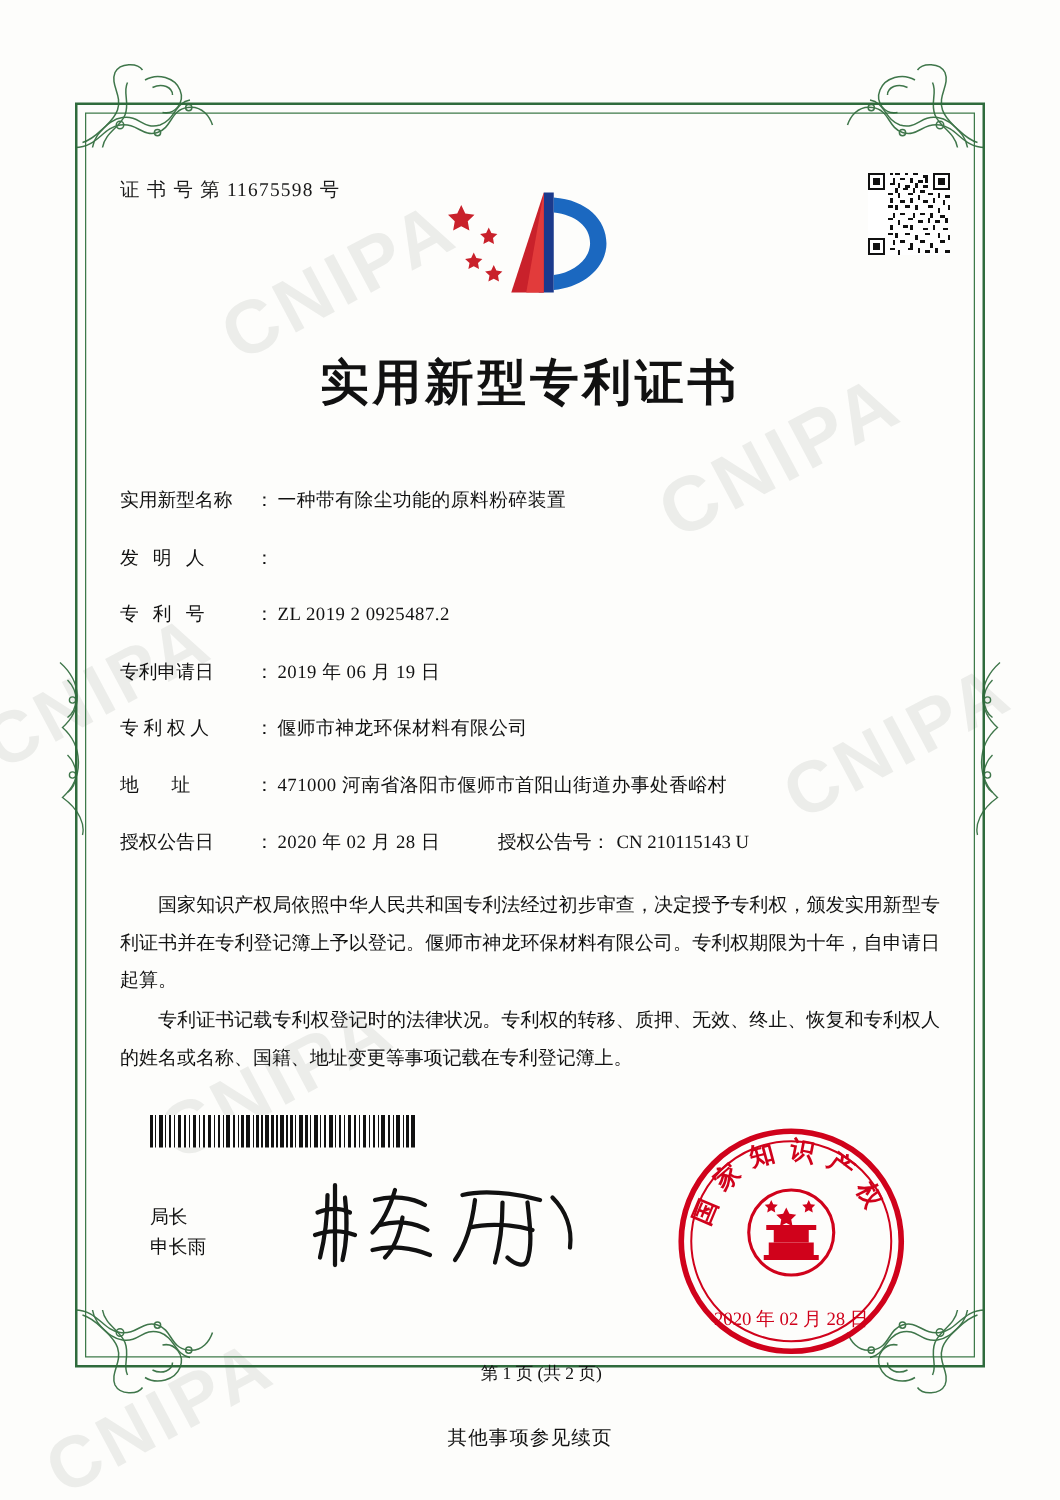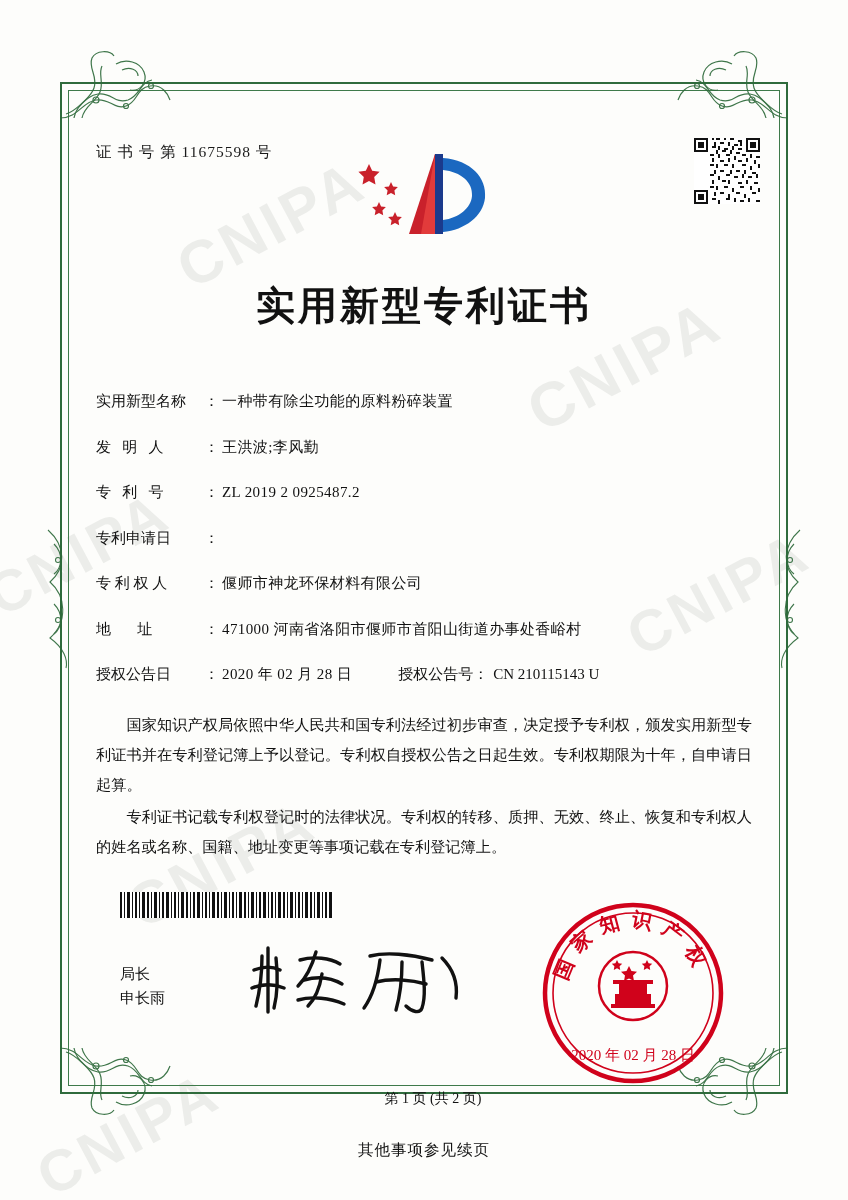--- a/index.html
+++ b/index.html
@@ -429,32 +429,32 @@
 
       <div class="field-row">
         <span class="f-label">实用新型名称</span>
         <span class="f-colon">：</span>
         <span class="f-value">一种带有除尘功能的原料粉碎装置</span>
       </div>
 
       <div class="field-row">
         <span class="f-label">发   明   人</span>
         <span class="f-colon">：</span>
-        <span class="f-value">王洪波;李风勤</span>
       </div>
 
       <div class="field-row">
         <span class="f-label">专   利   号</span>
         <span class="f-colon">：</span>
         <span class="f-value">ZL 2019 2 0925487.2</span>
       </div>
 
       <div class="field-row">
         <span class="f-label">专利申请日</span>
         <span class="f-colon">：</span>
+        <span class="f-value">2019 年 06 月 19 日</span>
       </div>
 
       <div class="field-row">
         <span class="f-label">专 利 权 人</span>
         <span class="f-colon">：</span>
         <span class="f-value">偃师市神龙环保材料有限公司</span>
       </div>
 
       <div class="field-row">
         <span class="f-label">地       址</span>
@@ -467,21 +467,21 @@
         <span class="f-colon">：</span>
         <span class="f-value">2020 年 02 月 28 日</span>
         <span class="f-label2">授权公告号</span>
         <span class="f-colon">：</span>
         <span class="f-value2">CN 210115143 U</span>
       </div>
 
     </div>
 
     <div class="paragraphs">
-      <p>国家知识产权局依照中华人民共和国专利法经过初步审查，决定授予专利权，颁发实用新型专利证书并在专利登记簿上予以登记。专利权自授权公告之日起生效。专利权期限为十年，自申请日起算。</p>
+      <p>国家知识产权局依照中华人民共和国专利法经过初步审查，决定授予专利权，颁发实用新型专利证书并在专利登记簿上予以登记。偃师市神龙环保材料有限公司。专利权期限为十年，自申请日起算。</p>
       <p>专利证书记载专利权登记时的法律状况。专利权的转移、质押、无效、终止、恢复和专利权人的姓名或名称、国籍、地址变更等事项记载在专利登记簿上。</p>
     </div>
 
     <div class="barcode">
       <svg viewBox="0 0 214 26" shape-rendering="crispEdges">
         <rect width="214" height="26" fill="#fff"></rect>
         <g fill="#111">
           <rect x="0" y="0" width="2" height="26"></rect>
             <rect x="4" y="0" width="1" height="26"></rect>
           <rect x="7" y="0" width="3" height="26"></rect>

